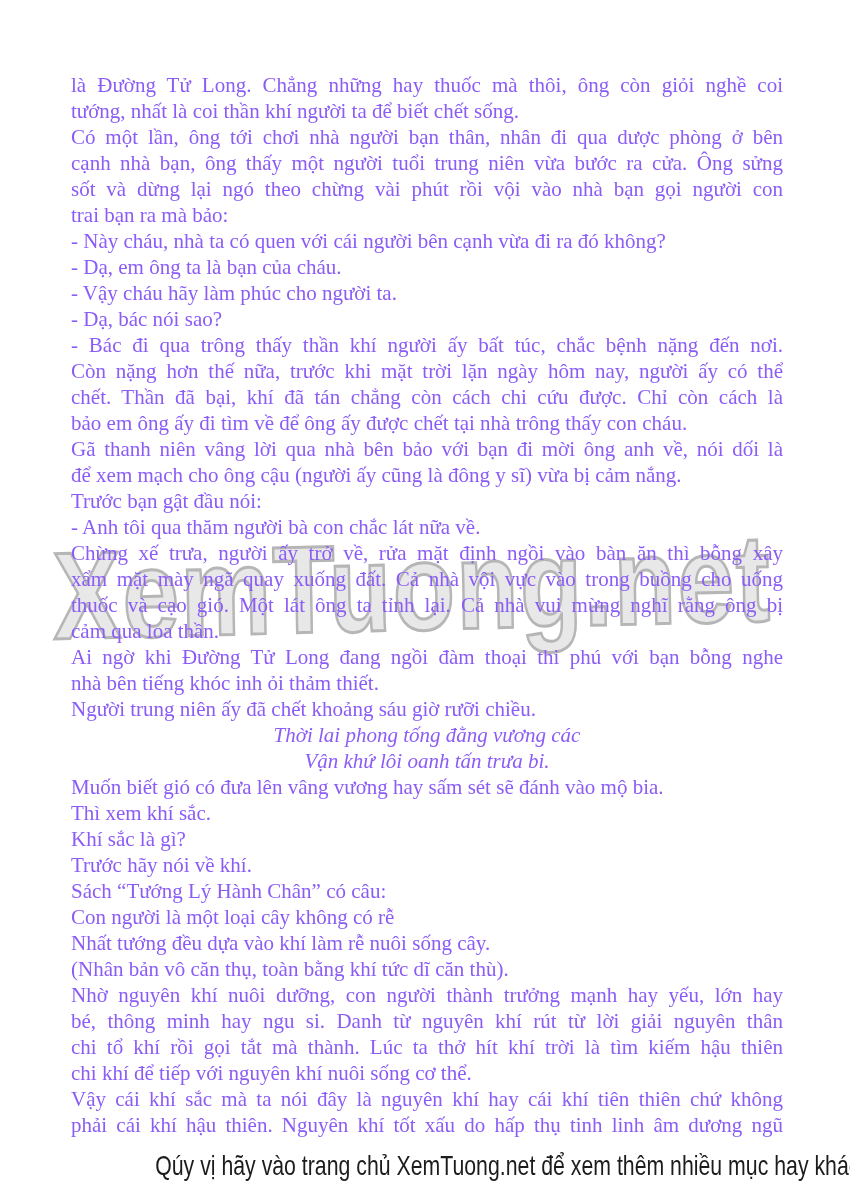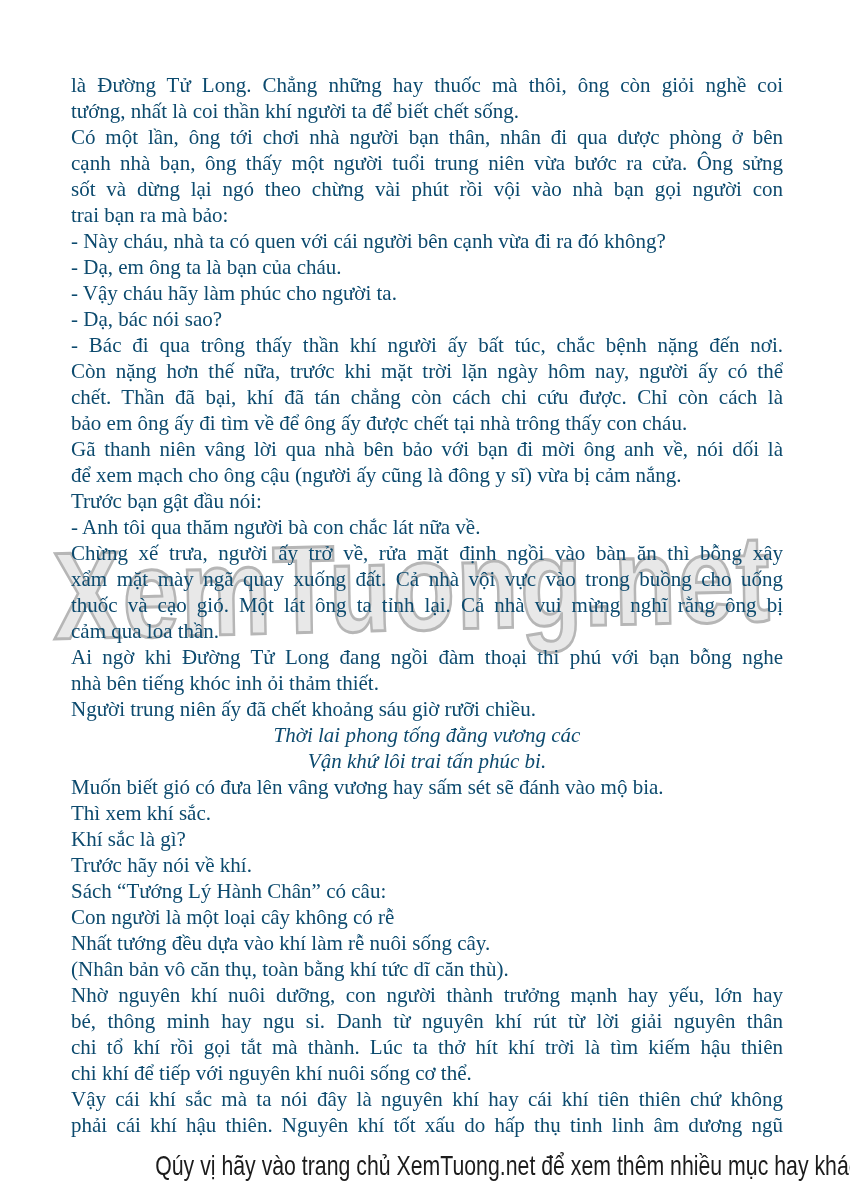--- a/index.html
+++ b/index.html
@@ -16,21 +16,21 @@
     position: absolute;
     left: 71px;
     top: 72px;
     width: 712px;
     z-index: 2;
   }
   .line {
     height: 26px;
     line-height: 26px;
     font-size: 21px;
-    color: #0c4a6e;
+    color: #8b5cf6;
     white-space: nowrap;
   }
   .line.justify {
     white-space: normal;
     overflow: hidden;
     text-align: justify;
     text-align-last: justify;
   }
   .line.italic { font-style: italic; text-align: center; }
   .watermark {
@@ -97,21 +97,21 @@
       <div class="line">Trước bạn gật đầu nói:</div>
       <div class="line">- Anh tôi qua thăm người bà con chắc lát nữa về.</div>
       <div class="line justify">Chừng xế trưa, người ấy trở về, rửa mặt định ngồi vào bàn ăn thì bỗng xây</div>
       <div class="line justify">xẩm mặt mày ngã quay xuống đất. Cả nhà vội vực vào trong buồng cho uống</div>
       <div class="line justify">thuốc và cạo gió. Một lát ông ta tỉnh lại. Cả nhà vui mừng nghĩ rằng ông bị</div>
       <div class="line">cảm qua loa thần.</div>
       <div class="line justify">Ai ngờ khi Đường Tử Long đang ngồi đàm thoại thi phú với bạn bỗng nghe</div>
       <div class="line">nhà bên tiếng khóc inh ỏi thảm thiết.</div>
       <div class="line">Người trung niên ấy đã chết khoảng sáu giờ rưỡi chiều.</div>
       <div class="line italic">Thời lai phong tống đằng vương các</div>
-      <div class="line italic">Vận khứ lôi trai tấn phúc bi.</div>
+      <div class="line italic">Vận khứ lôi oanh tấn trưa bi.</div>
       <div class="line">Muốn biết gió có đưa lên vâng vương hay sấm sét sẽ đánh vào mộ bia.</div>
       <div class="line">Thì xem khí sắc.</div>
       <div class="line">Khí sắc là gì?</div>
       <div class="line">Trước hãy nói về khí.</div>
       <div class="line">Sách “Tướng Lý Hành Chân” có câu:</div>
       <div class="line">Con người là một loại cây không có rễ</div>
       <div class="line">Nhất tướng đều dựa vào khí làm rễ nuôi sống cây.</div>
       <div class="line">(Nhân bản vô căn thụ, toàn bằng khí tức dĩ căn thù).</div>
       <div class="line justify">Nhờ nguyên khí nuôi dưỡng, con người thành trưởng mạnh hay yếu, lớn hay</div>
       <div class="line justify">bé, thông minh hay ngu si. Danh từ nguyên khí rút từ lời giải nguyên thân</div>

